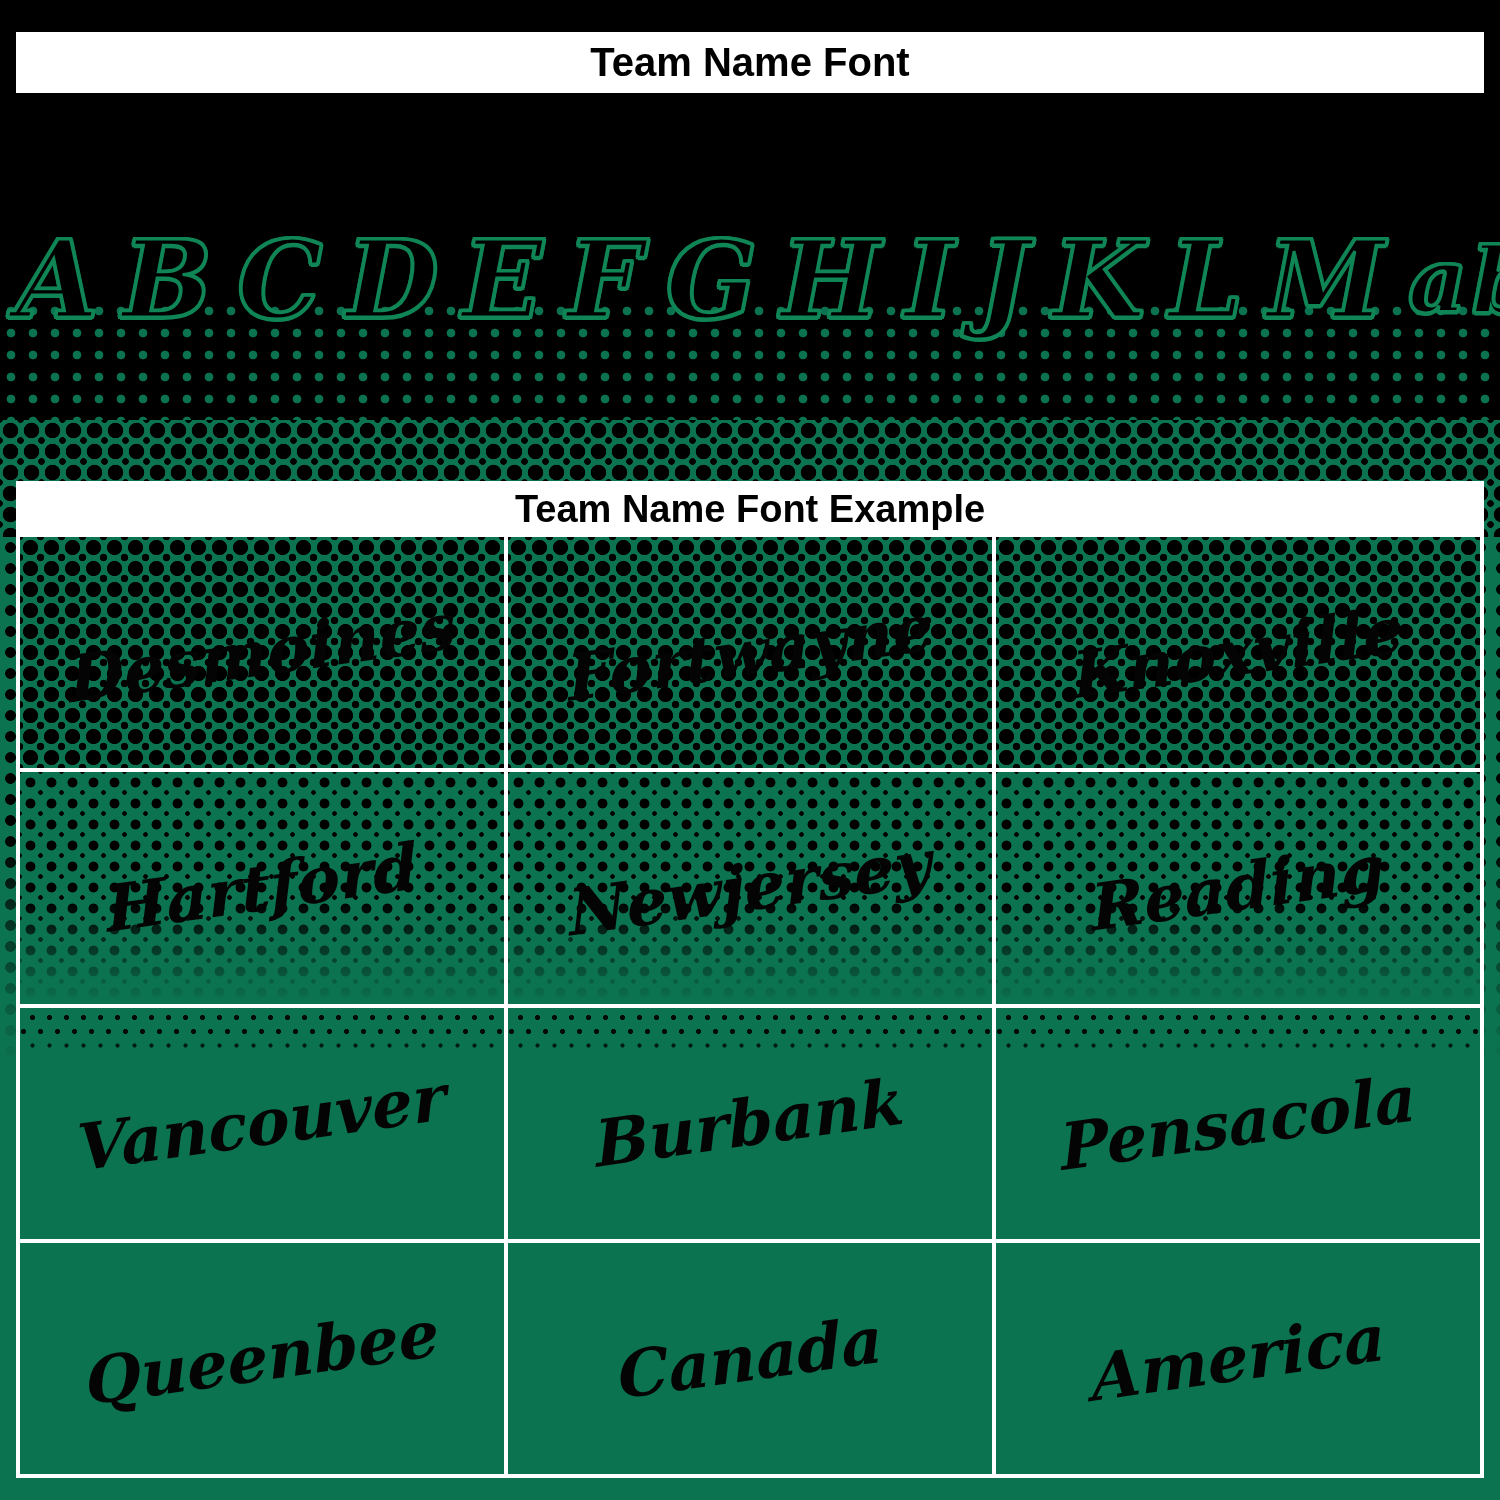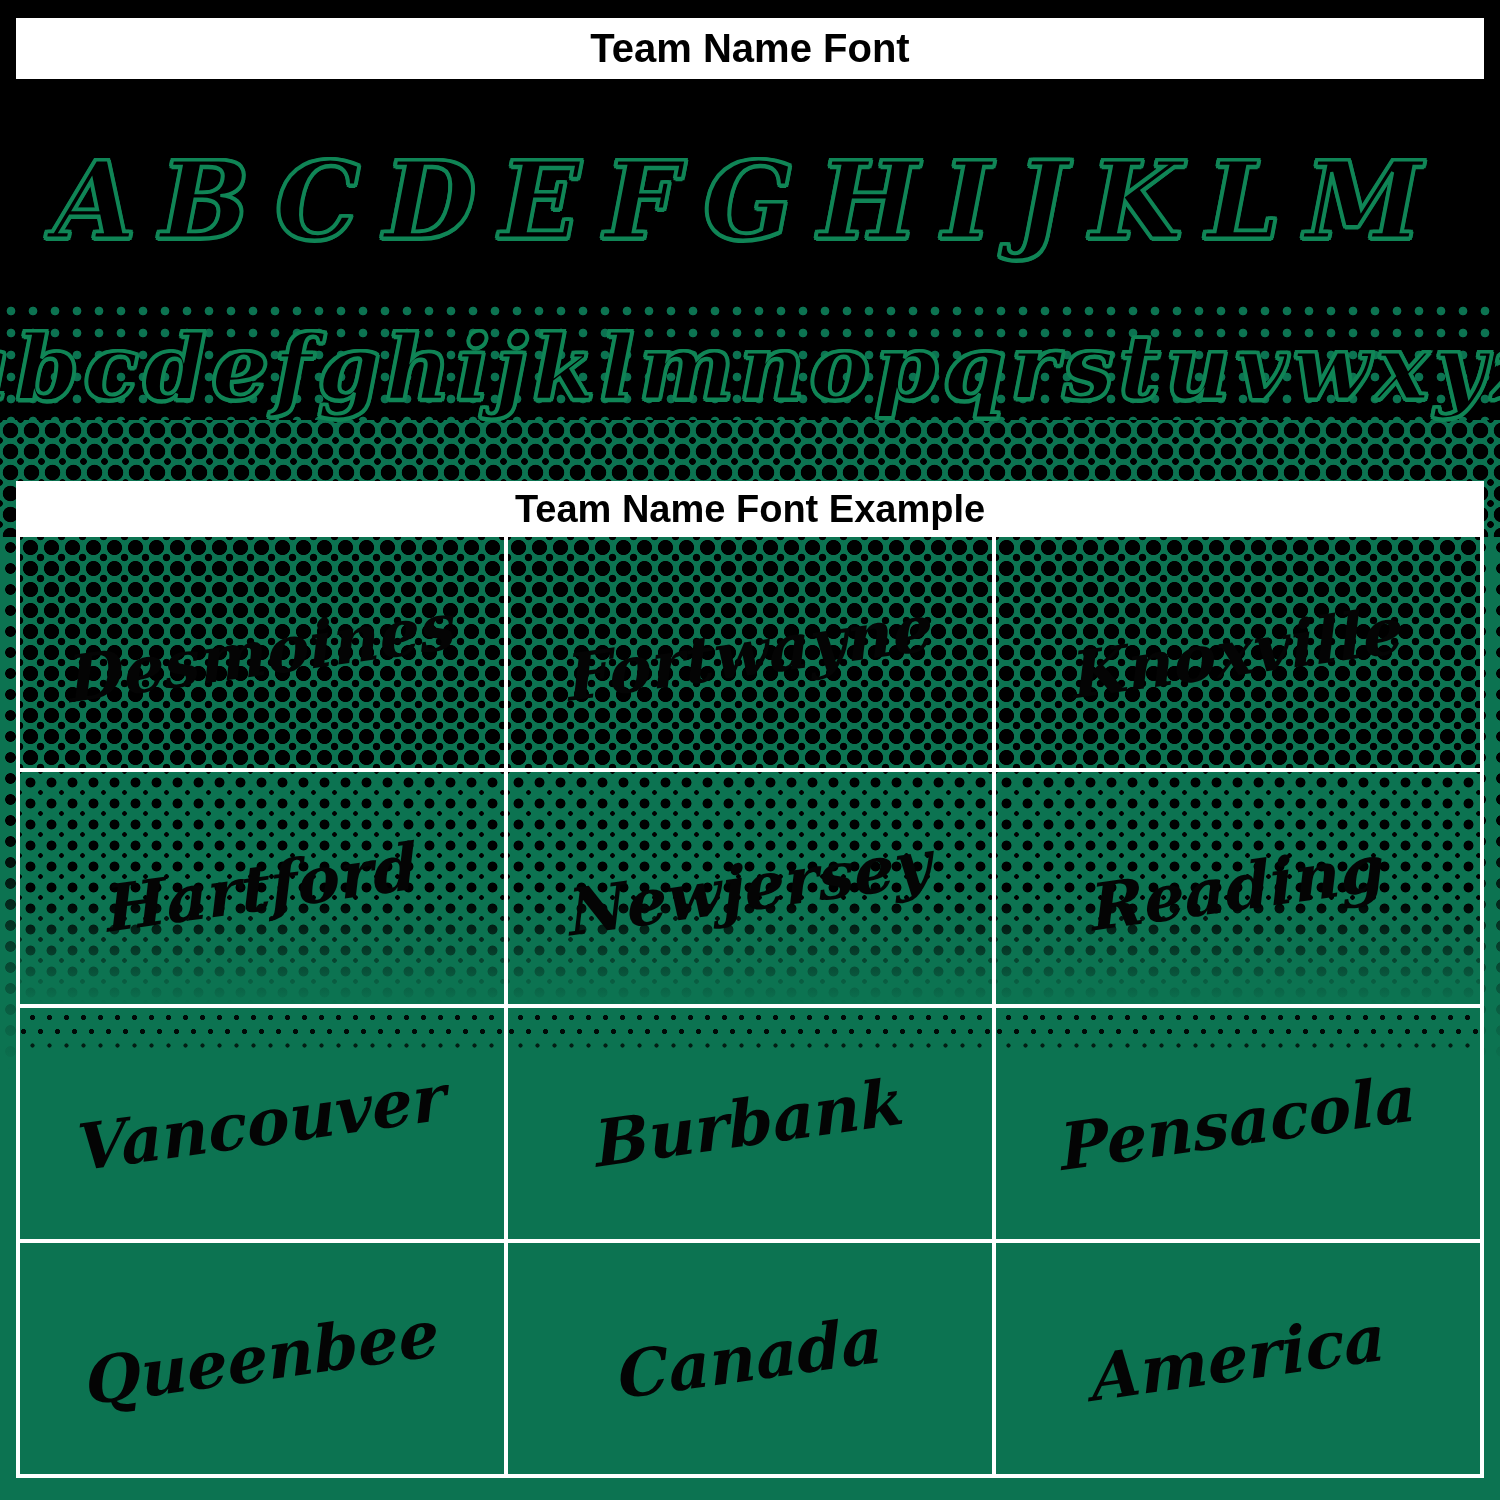--- a/index.html
+++ b/index.html
@@ -42,27 +42,27 @@
   }
   .band-solid-green{top:1070px;height:430px;background:var(--green-bg);}
 
   
   .titlebar{
     position:absolute;left:16px;width:1468px;
     background:var(--white);
     display:flex;align-items:center;justify-content:center;
     color:#000;font-weight:bold;
   }
-  .titlebar1{top:18px;height:61px;font-size:40px;align-items:center;}
+  .titlebar1{top:32px;height:61px;font-size:40px;align-items:center;}
   .titlebar2{top:481px;height:56px;font-size:38px;z-index:3;}
 
   
   .alphabet{
     position:absolute;top:80px;left:16px;width:1468px;height:400px;
-    display:flex;flex-direction:column;justify-content:space-evenly;align-items:center;
+    display:flex;flex-direction:row;justify-content:space-evenly;align-items:center;
     z-index:2;
   }
   .alpha-row{
     font-family:"DejaVu Serif", serif;
     font-style:italic;font-weight:bold;
     color:#000;
     -webkit-text-stroke:3px var(--green-letter);
     text-shadow:
       2.5px 0 var(--green-letter), -2.5px 0 var(--green-letter),
       0 2.5px var(--green-letter), 0 -2.5px var(--green-letter),

